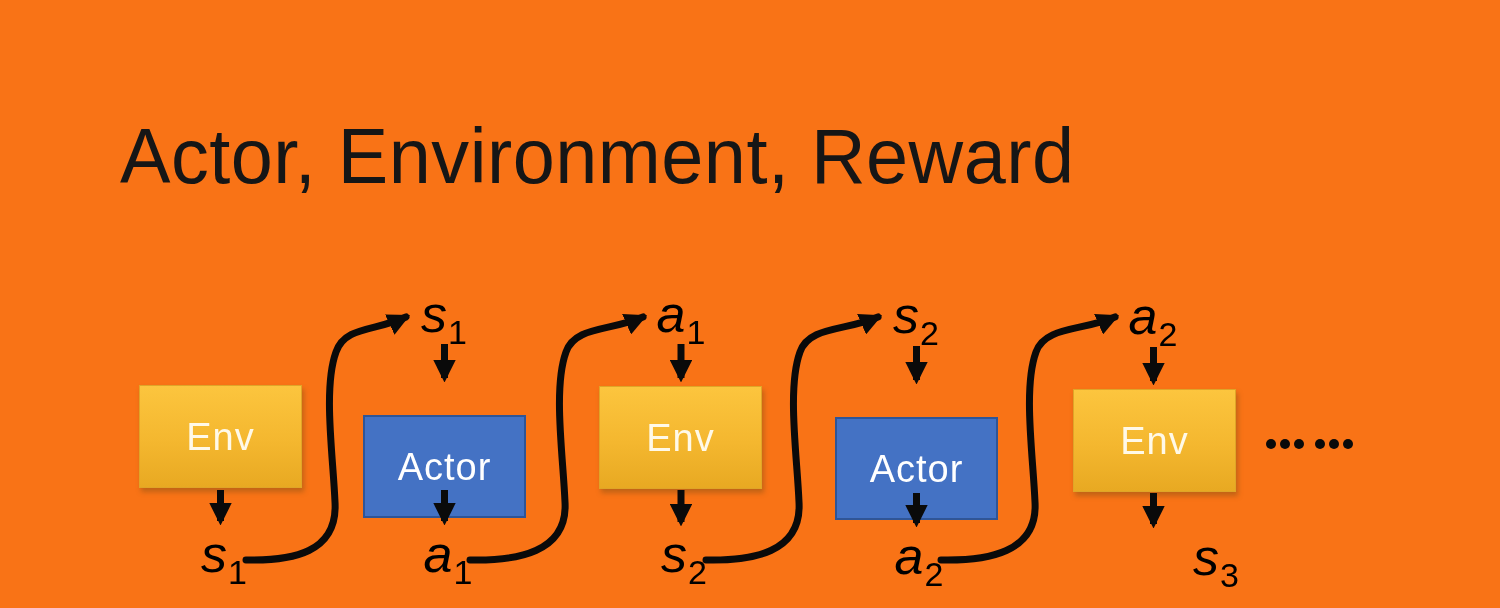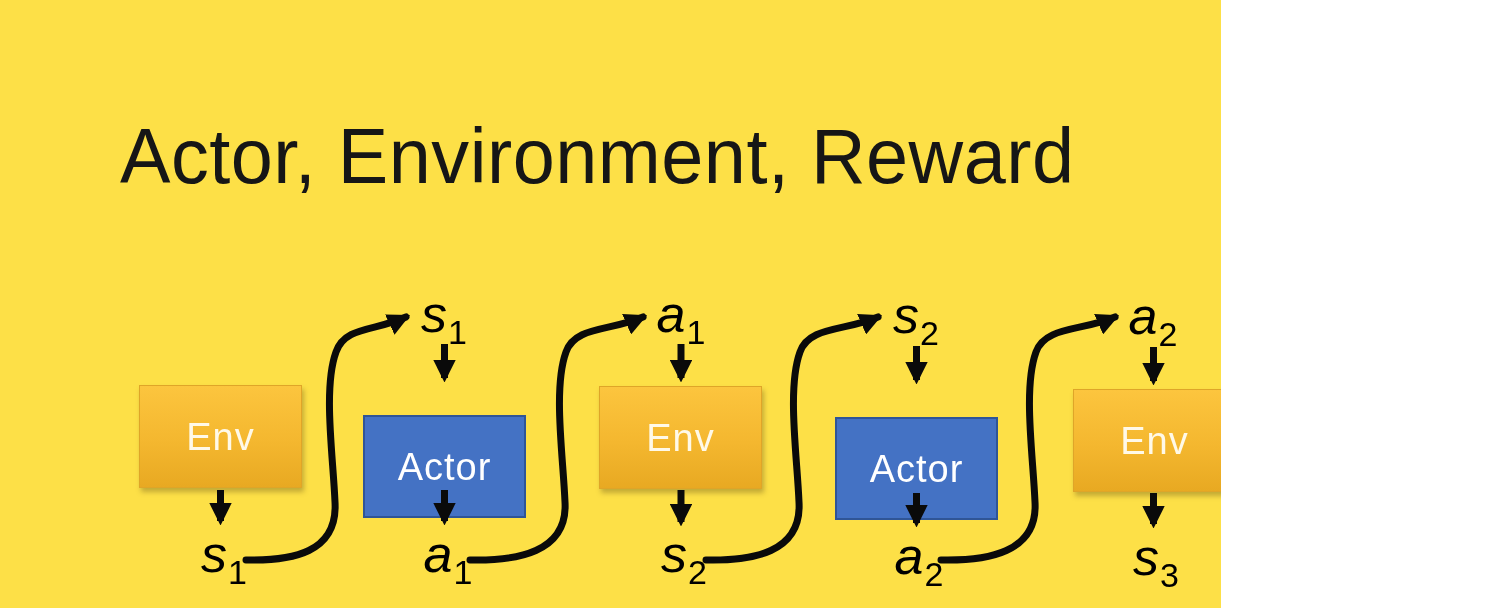--- a/index.html
+++ b/index.html
@@ -1,19 +1,19 @@
 <!DOCTYPE html>
 <html><head>
 <meta charset="utf-8">
 <style>
   html,body{margin:0;padding:0;background:#ffffff;}
   .slide{
     position:relative;
-    width:1221px;height:608px;
-    background:#fde047;
+    width:1500px;height:608px;
+    background:#f97316;
     overflow:hidden;
     font-family:"Liberation Sans", sans-serif;
   }
   .title{
     position:absolute;
     left:120px;top:117px;
     margin:0;
     font-size:78px;
     font-weight:400;
     letter-spacing:0.5px;
@@ -129,21 +129,21 @@
 
   <span class="math-label" style="left:444px;top:288px"><span>s</span><span class="sub">1</span></span>
   <span class="math-label" style="left:681px;top:288px"><span>a</span><span class="sub">1</span></span>
   <span class="math-label" style="left:916px;top:289px"><span>s</span><span class="sub">2</span></span>
   <span class="math-label" style="left:1153px;top:290px"><span>a</span><span class="sub">2</span></span>
 
   <span class="math-label" style="left:224px;top:528px"><span>s</span><span class="sub">1</span></span>
   <span class="math-label" style="left:448px;top:528px"><span>a</span><span class="sub">1</span></span>
   <span class="math-label" style="left:684px;top:528px"><span>s</span><span class="sub">2</span></span>
   <span class="math-label" style="left:919px;top:530px"><span>a</span><span class="sub">2</span></span>
-  <span class="math-label" style="left:1156px;top:531px"><span>s</span><span class="sub">3</span></span>
+  <span class="math-label" style="left:1216px;top:531px"><span>s</span><span class="sub">3</span></span>
 
   <div class="ellipsis" aria-label="……">
     <span class="dot"></span>
     <span class="dot"></span>
     <span class="dot"></span>
     <span class="dot"></span>
     <span class="dot"></span>
     <span class="dot"></span>
   </div>
 

